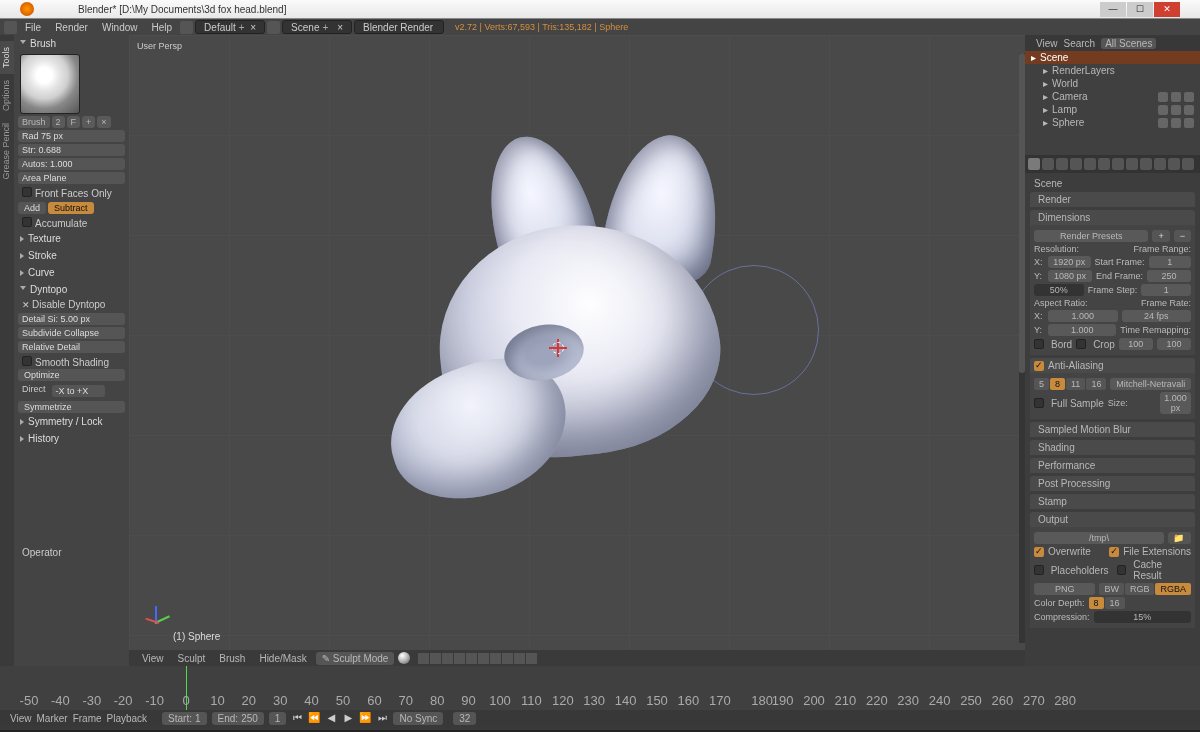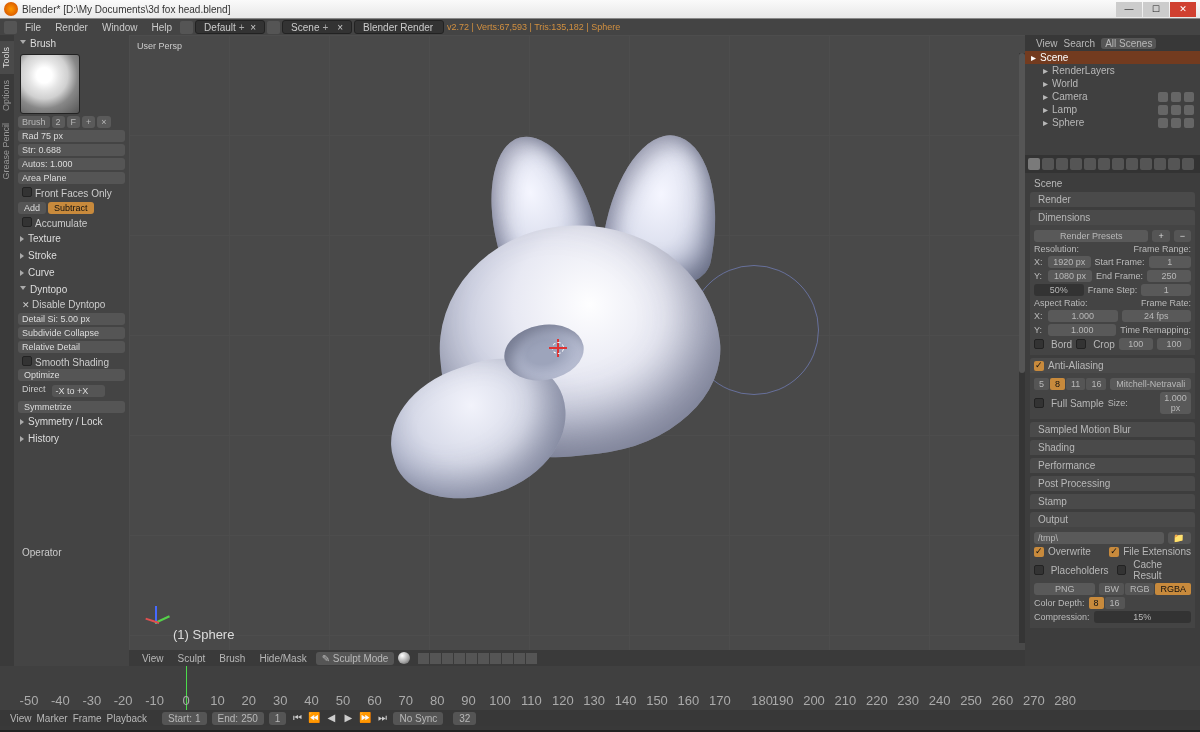--- a/index.html
+++ b/index.html
@@ -1,31 +1,31 @@
 <!DOCTYPE html>
 <html><head>
 <meta charset="utf-8">
 <style>
 * { margin:0; padding:0; box-sizing:border-box; font-family:Arial,sans-serif; font-size:10px; user-select:none; }
 html,body { width:1200px; height:732px; background:#393939; color:#b8b8b8; overflow:hidden; }
-.titlebar { height:19px; background:linear-gradient(#fafafa,#e8e8e8); display:flex; align-items:center; padding:0 4px; color:#333; border-bottom:1px solid #888; }
+.titlebar { height:19px; background:linear-gradient(#fafafa,#e8e8e8); display:flex; align-items:center; padding:0 20px; color:#333; border-bottom:1px solid #888;gap:40px; }
 .titlebar .logo { width:14px; height:14px; border-radius:50%; background:radial-gradient(#f90,#c40); margin-right:4px; }
 .titlebar .winbtns { margin-left:auto; display:flex; gap:1px; }
 .titlebar .winbtn { width:26px; height:15px; background:#ddd; text-align:center; font-size:9px; line-height:15px; color:#222; }
 .titlebar .winbtn.min { background:#ccc; }
 .titlebar .winbtn.max { background:#ccc; }
 .titlebar .winbtn.close { background:#d04030; color:#fff; }
 
 .menubar { height:16px; background:#444; display:flex; align-items:center; padding:0 4px; gap:2px; color:#ccc; }
 .menubar .micon { width:13px; height:13px; background:#555; border-radius:2px; }
 .menubar .mitem { padding:0 6px; cursor:pointer; }
 .menubar .dropdown { background:#333; border:1px solid #222; border-radius:3px; padding:1px 8px; display:flex; align-items:center; min-width:70px; height:14px; }
 .menubar .dropdown .x { margin-left:auto; }
 .menubar .addbtn { color:#aaa; padding:0 3px; }
-.menubar .stats { color:#d29040; font-size:9px; margin-left:1px; }
+.menubar .stats { color:#d29040; font-size:9px; margin-left:9px; }
 
 .main { display:flex; height:631px; }
 
 
 .lefttabs { width:14px; background:#3a3a3a; display:flex; flex-direction:column; padding-top:6px; }
 .lefttabs .vtab { writing-mode:vertical-rl; transform:rotate(180deg); padding:6px 1px; color:#999; font-size:9px; }
 .lefttabs .vtab.active { background:#4a4a4a; color:#ddd; }
 
 .leftpanel { width:115px; background:#444; padding:0 4px; }
 .panelhead { font-size:10px; color:#ddd; padding:3px 2px; display:flex; align-items:center; gap:4px; }
@@ -45,21 +45,21 @@
 .viewport { flex:1; background:#4a4a4a; position:relative; }
 .viewport .grid { position:absolute; inset:0; background:
   linear-gradient(#555 1px, transparent 1px) 0 0/100px 100px,
   linear-gradient(90deg,#555 1px, transparent 1px) 0 0/100px 100px,
   #494949; opacity:.35; }
 .viewport-label { position:absolute; top:6px; left:8px; color:#ccc; font-size:9px; }
 .axiswidget { position:absolute; left:14px; bottom:36px; width:26px; height:26px;}
 .axiswidget .z { position:absolute; left:12px; bottom:6px; width:2px; height:18px; background:#4569ff;}
 .axiswidget .y { position:absolute; left:12px; bottom:6px; width:16px; height:2px; background:#55d04a; transform-origin:left; transform:rotate(-25deg);}
 .axiswidget .x { position:absolute; left:2px; bottom:6px; width:14px; height:2px; background:#e05050; transform-origin:right; transform:rotate(18deg);}
-.objlabel { position:absolute; left:44px; bottom:24px; color:#ddd; font-size:13px;}
+.objlabel { position:absolute; left:44px; bottom:24px; color:#ddd; font-size:10px;}
 .cursor3d { position:absolute; left:420px; top:304px; width:18px; height:18px;}
 .cursor3d:before { content:""; position:absolute; left:8px; top:0; width:2px; height:18px; background:#d33;}
 .cursor3d:after { content:""; position:absolute; top:8px; left:0; width:18px; height:2px; background:#d33;}
 .cursor3d .ring { position:absolute; left:3px; top:3px; width:12px; height:12px; border:1px dashed #fff; border-radius:50%;}
 .brushcircle { position:absolute; left:560px; top:230px; width:130px; height:130px; border:1px solid rgba(140,160,255,.45); border-radius:50%;}
 
 
 .model { position:absolute; left:220px; top:80px; width:430px; height:400px; }
 .model .head { position:absolute; left:90px; top:110px; width:280px; height:230px; background:radial-gradient(ellipse at 55% 35%, #fefeff, #e8e9f3 35%, #cfd2e2 55%, #b6bacc 70%, #929ab0 90%); border-radius:50% 55% 50% 45% / 55% 60% 45% 45%; transform:rotate(-6deg); box-shadow:inset -20px -30px 50px rgba(60,65,90,.45);}
 .model .snout { position:absolute; left:40px; top:250px; width:180px; height:130px; background:radial-gradient(ellipse at 50% 30%, #f2f3fb, #d8dbe9 45%, #bcc1d5 70%, #9aa0b7 95%); border-radius:55% 45% 55% 55% / 55% 50% 60% 50%; transform:rotate(-18deg); box-shadow:inset -12px -18px 35px rgba(60,65,90,.4);}
@@ -450,21 +450,21 @@
               <span>Stamp</span>
             </div>
           </div>
 
         <div class="phead">
             <span class="tri down"></span>
             <span>Output</span>
           </div>
         <div class="pbody">
           <div class="prow">
-              <span class="numfield" style="text-align:left">/tmp\</span>
+              <span class="numfield" style="text-align:center">/tmp\</span>
               <span class="btn">📁</span>
             </div>
           <div class="prow">
               <span class="chkon"></span>
               <span>Overwrite</span>
               <span style="margin-left:auto"></span>
               <span class="chkon"></span>
               <span>File Extensions</span>
             </div>
           <div class="prow">

